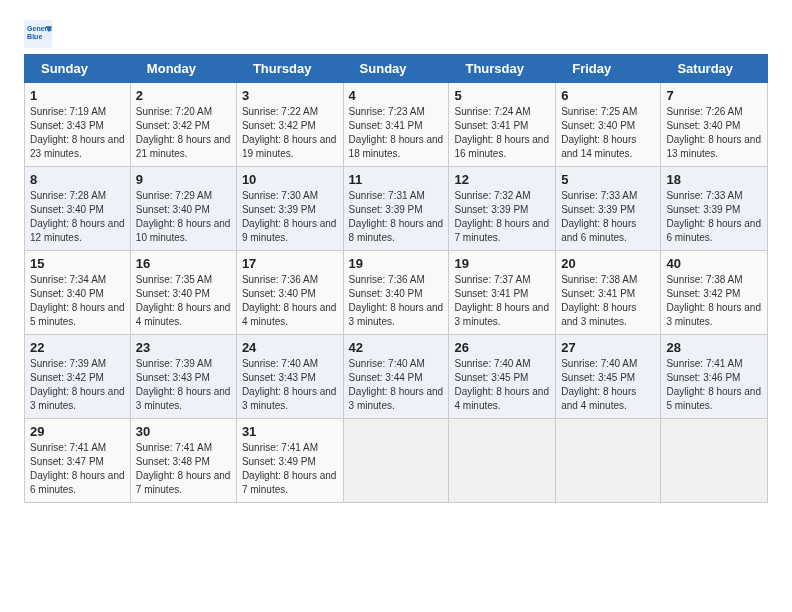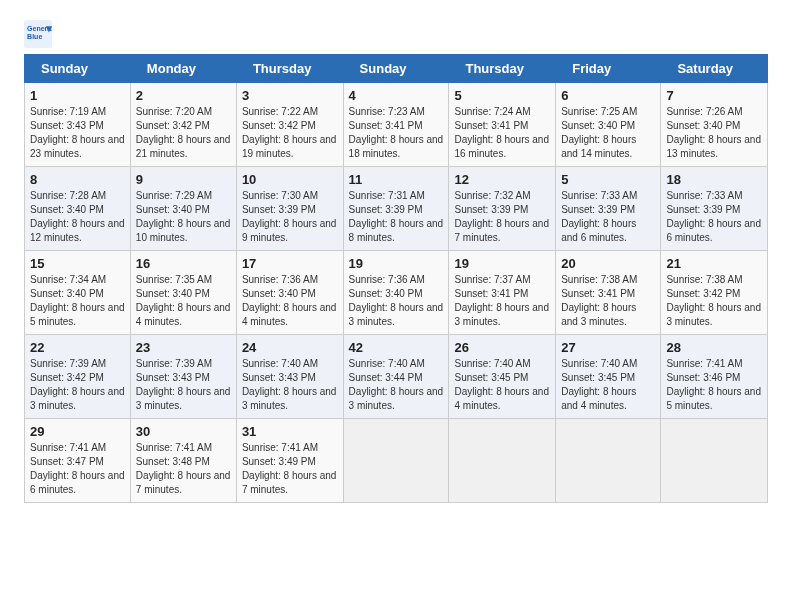--- a/index.html
+++ b/index.html
@@ -205,21 +205,21 @@
         </td>
         <td>
           <span class="day-num">19</span>
           <span class="day-info">Sunrise: 7:37 AM<br>Sunset: 3:41 PM<br>Daylight: 8 hours and 3 minutes.</span>
         </td>
         <td>
           <span class="day-num">20</span>
           <span class="day-info">Sunrise: 7:38 AM<br>Sunset: 3:41 PM<br>Daylight: 8 hours and 3 minutes.</span>
         </td>
         <td>
-          <span class="day-num">21</span>
+          <span class="day-num">40</span>
           <span class="day-info">Sunrise: 7:38 AM<br>Sunset: 3:42 PM<br>Daylight: 8 hours and 3 minutes.</span>
         </td>
       </tr>
       <tr>
         <td>
           <span class="day-num">22</span>
           <span class="day-info">Sunrise: 7:39 AM<br>Sunset: 3:42 PM<br>Daylight: 8 hours and 3 minutes.</span>
         </td>
         <td>
           <span class="day-num">23</span>

